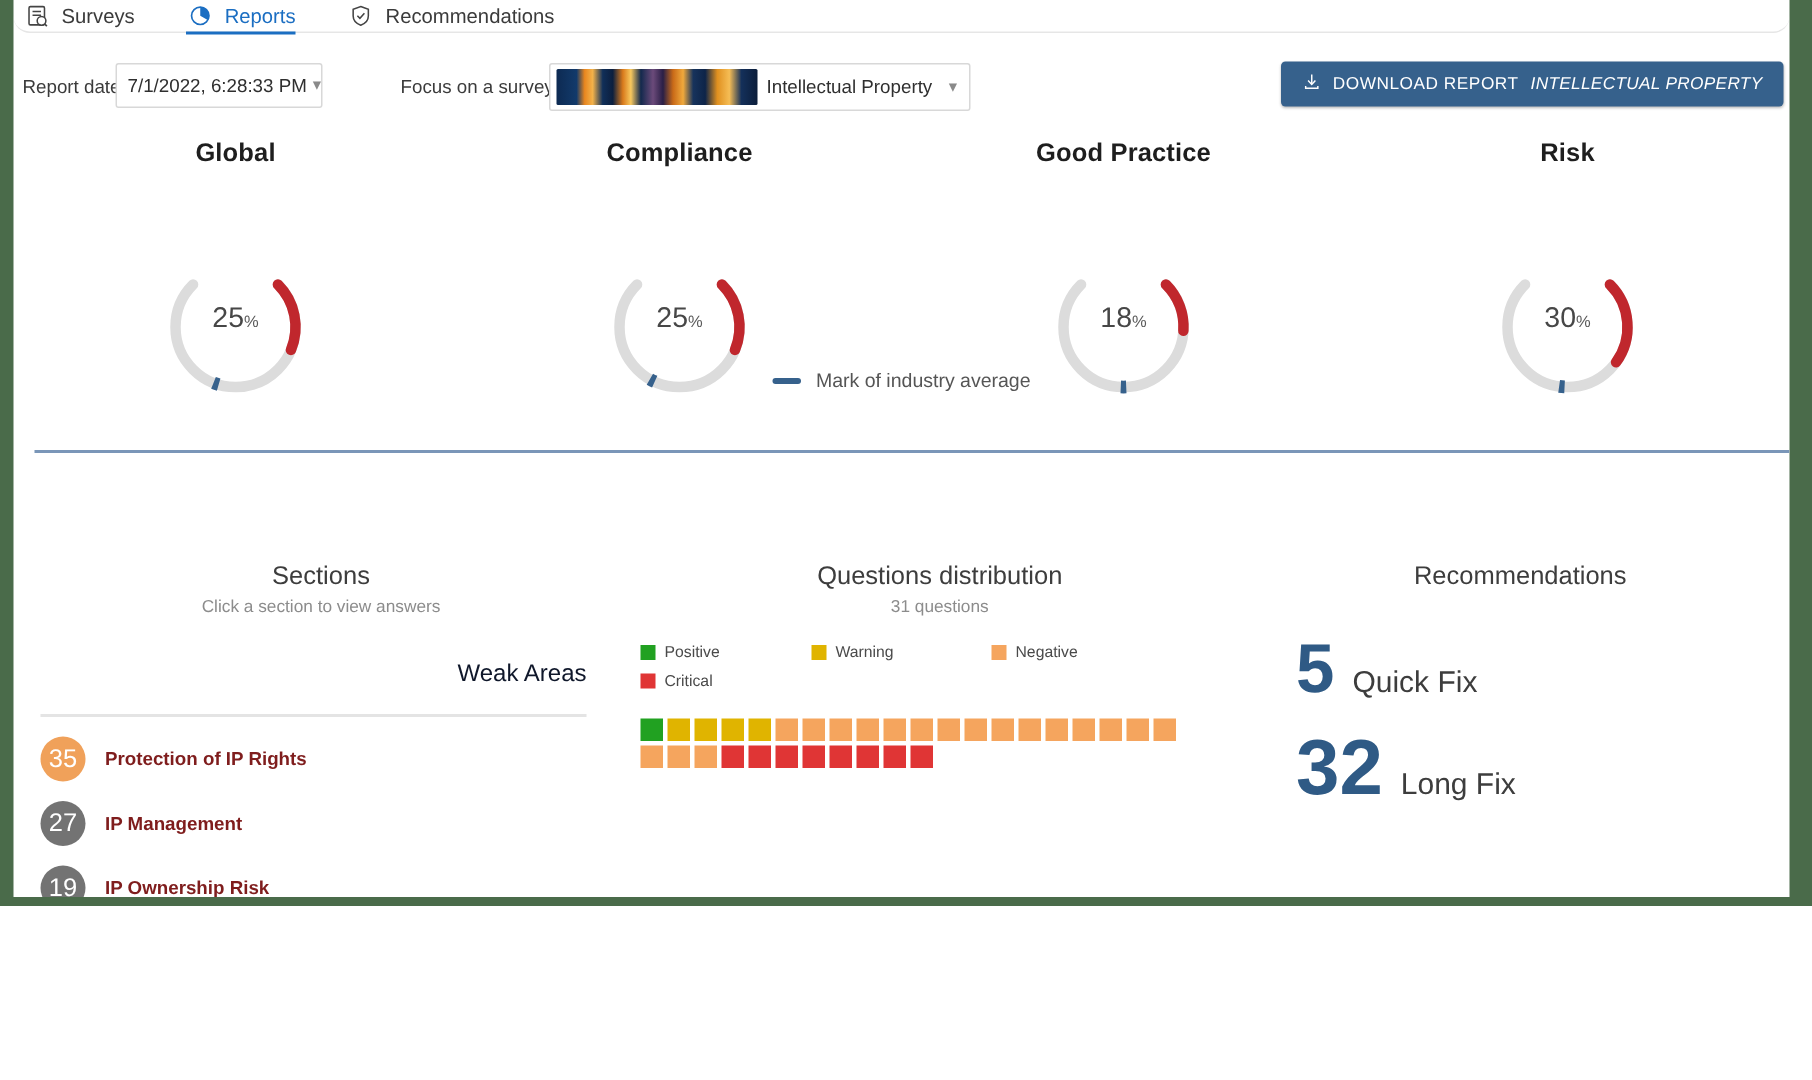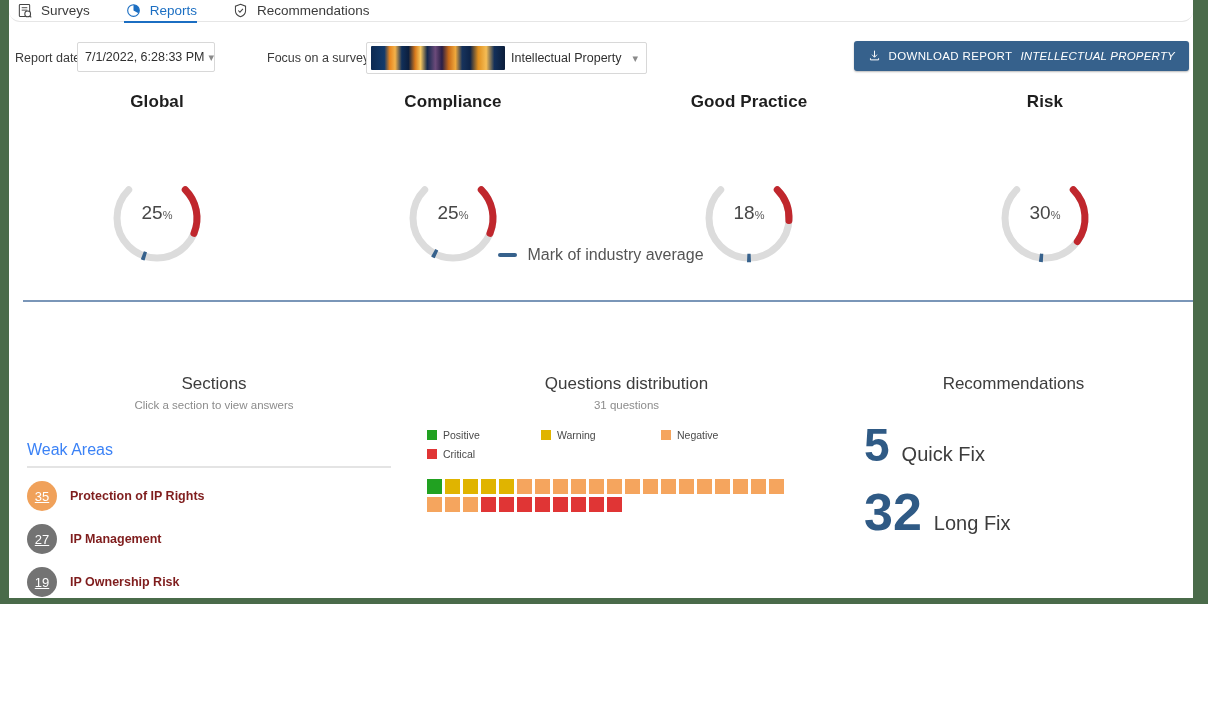--- a/index.html
+++ b/index.html
@@ -107,47 +107,47 @@
     position: absolute; left: 0; right: 0; top: 32px;
     text-align: center; font-size: 19px; color: #474747;
   }
   .gauge-val .pct { font-size: 11px; color:#5a5a5a; }
 
   #gauge-legend {
     position: absolute; left: 0; top: 246px; right: 0;
     display: flex; justify-content: center; align-items: center; gap: 10px;
   }
   #gauge-legend .swatch { width: 19px; height: 4px; background: #36618c; border-radius: 2px; }
-  #gauge-legend .lbl { font-size: 16px; color: #555; }
+  #gauge-legend .lbl { font-size: 13px; color: #555; }
 
   #section-divider {
     position: absolute; left: 14px; right: 0; top: 300px; height: 2px;
     background: #7a96b8;
   }
 
   
   #panels { position: absolute; left: 0; top: 312px; right: 0; bottom: 0; display: flex; }
   .panel-title { font-size: 17px; color: #3d3d3d; text-align: center; margin-top: 33px; }
   .panel-sub { font-size: 11.5px; color: #8c8c8c; text-align: center; margin-top: 5px; }
 
   
   #sections-panel { width: 410px; position: relative; padding-top: 29px; }
   #weak-areas-head {
-    margin: 30px 28px 0 18px; padding-bottom: 7px;
+    margin: 30px 28px 0 18px; padding-bottom: 17px;
     border-bottom: 2px solid #e4e4e4;
-    font-size: 16px; color: #3b82f6;
+    font-size: 16px; color: #0f172a; text-align: right;
   }
   .section-row {
     display: flex; align-items: center; gap: 13px;
     margin: 13px 0 0 18px; cursor: pointer;
   }
   .sec-badge {
     width: 30px; height: 30px; border-radius: 50%;
     display: flex; align-items: center; justify-content: center;
-    color: #fff; font-size: 13px; flex: 0 0 auto; text-decoration: underline;
+    color: #fff; font-size: 17px; flex: 0 0 auto;
   }
   .sec-name { font-size: 12.5px; font-weight: bold; color: #7f1d1d; }
 
   
   #questions-panel { width: 415px; position: relative; padding-top: 29px; }
   #q-legend { margin: 18px 0 0 8px; position: relative; height: 38px; }
   .q-leg {
     position: absolute; display: flex; align-items: center; gap: 6px;
     font-size: 10.5px; color: #4a4a4a;
   }

